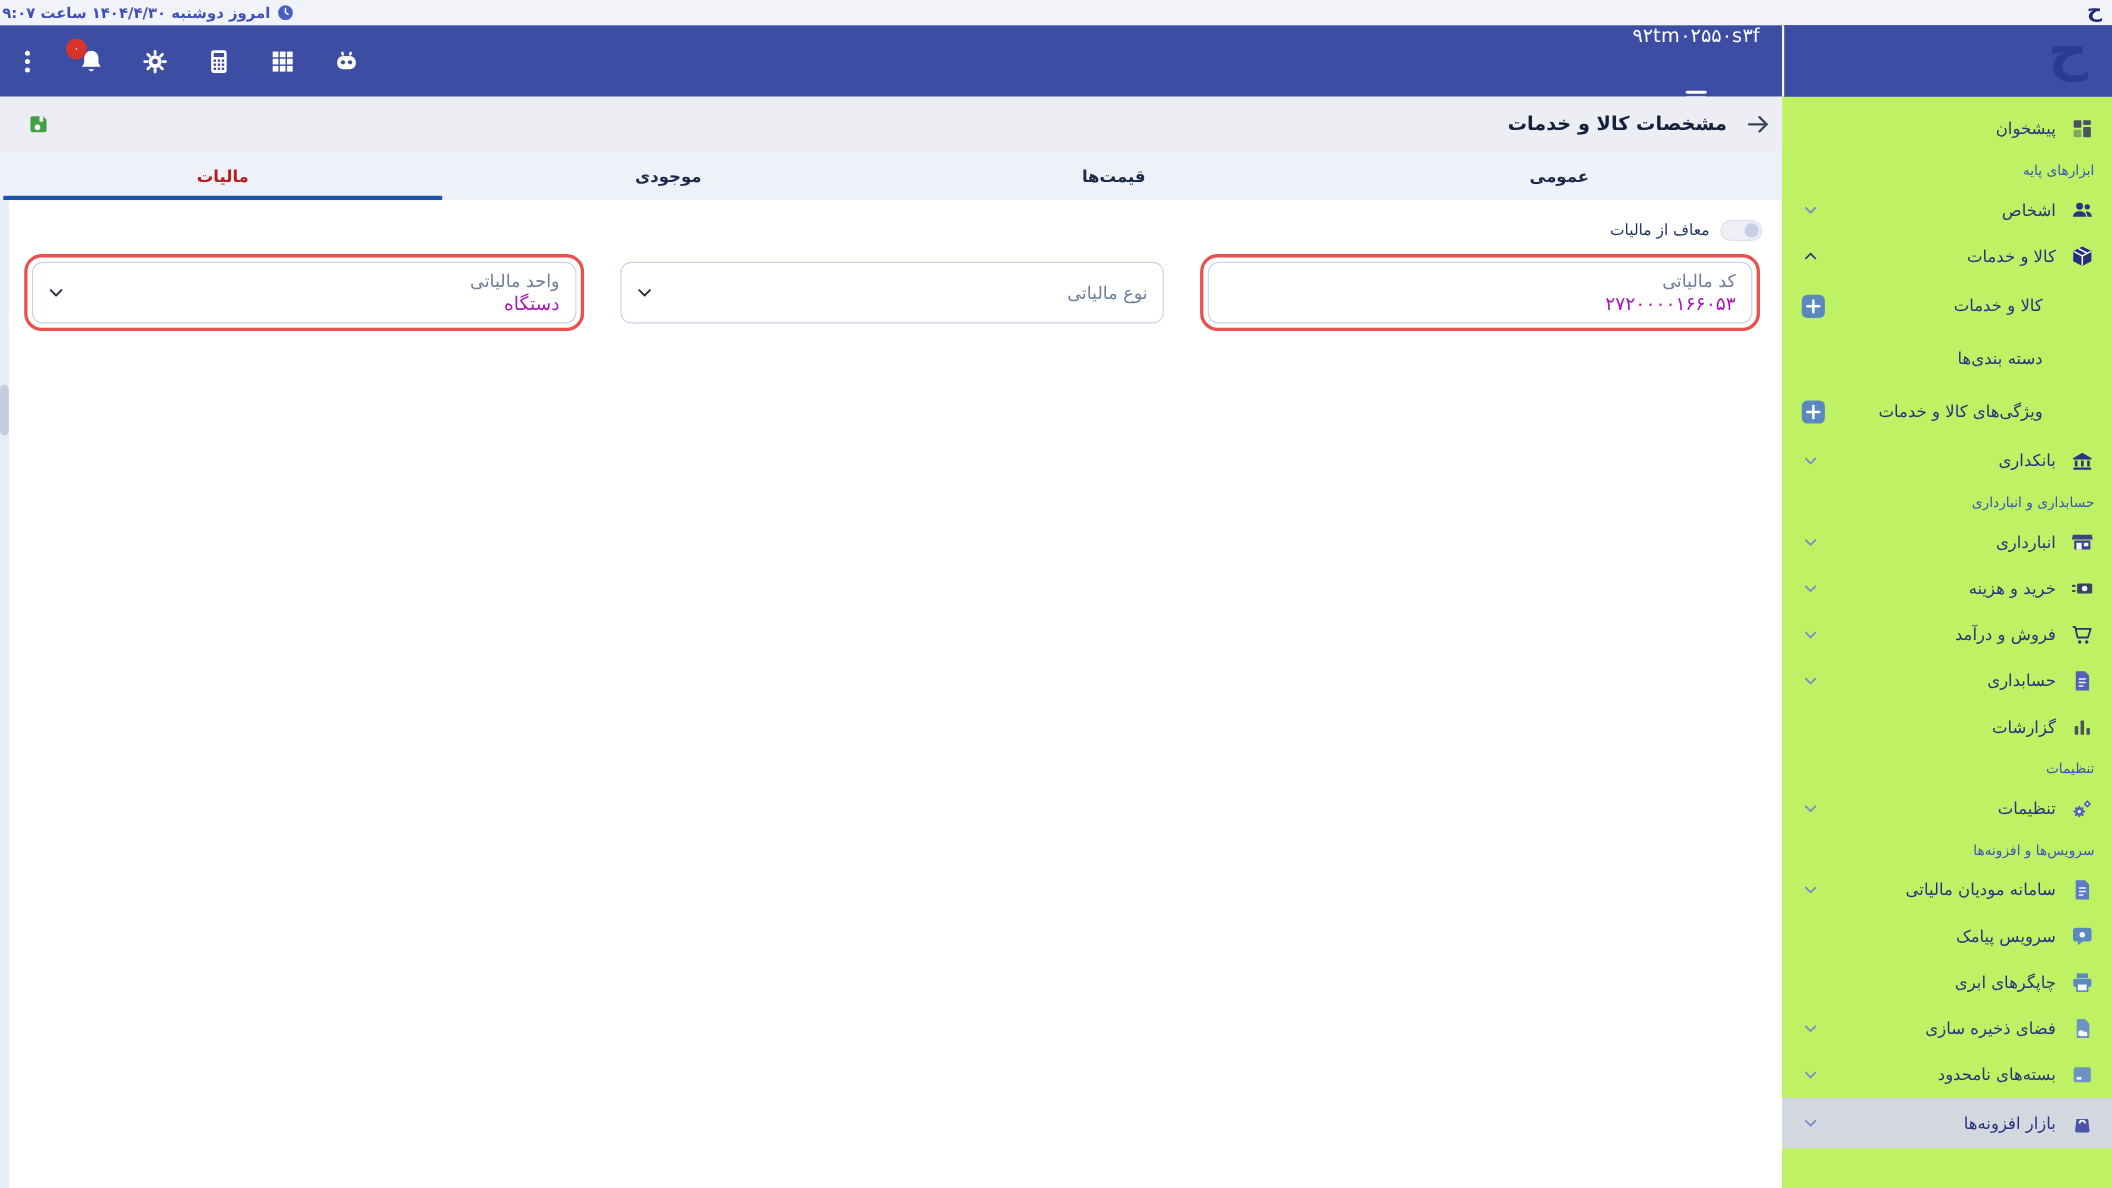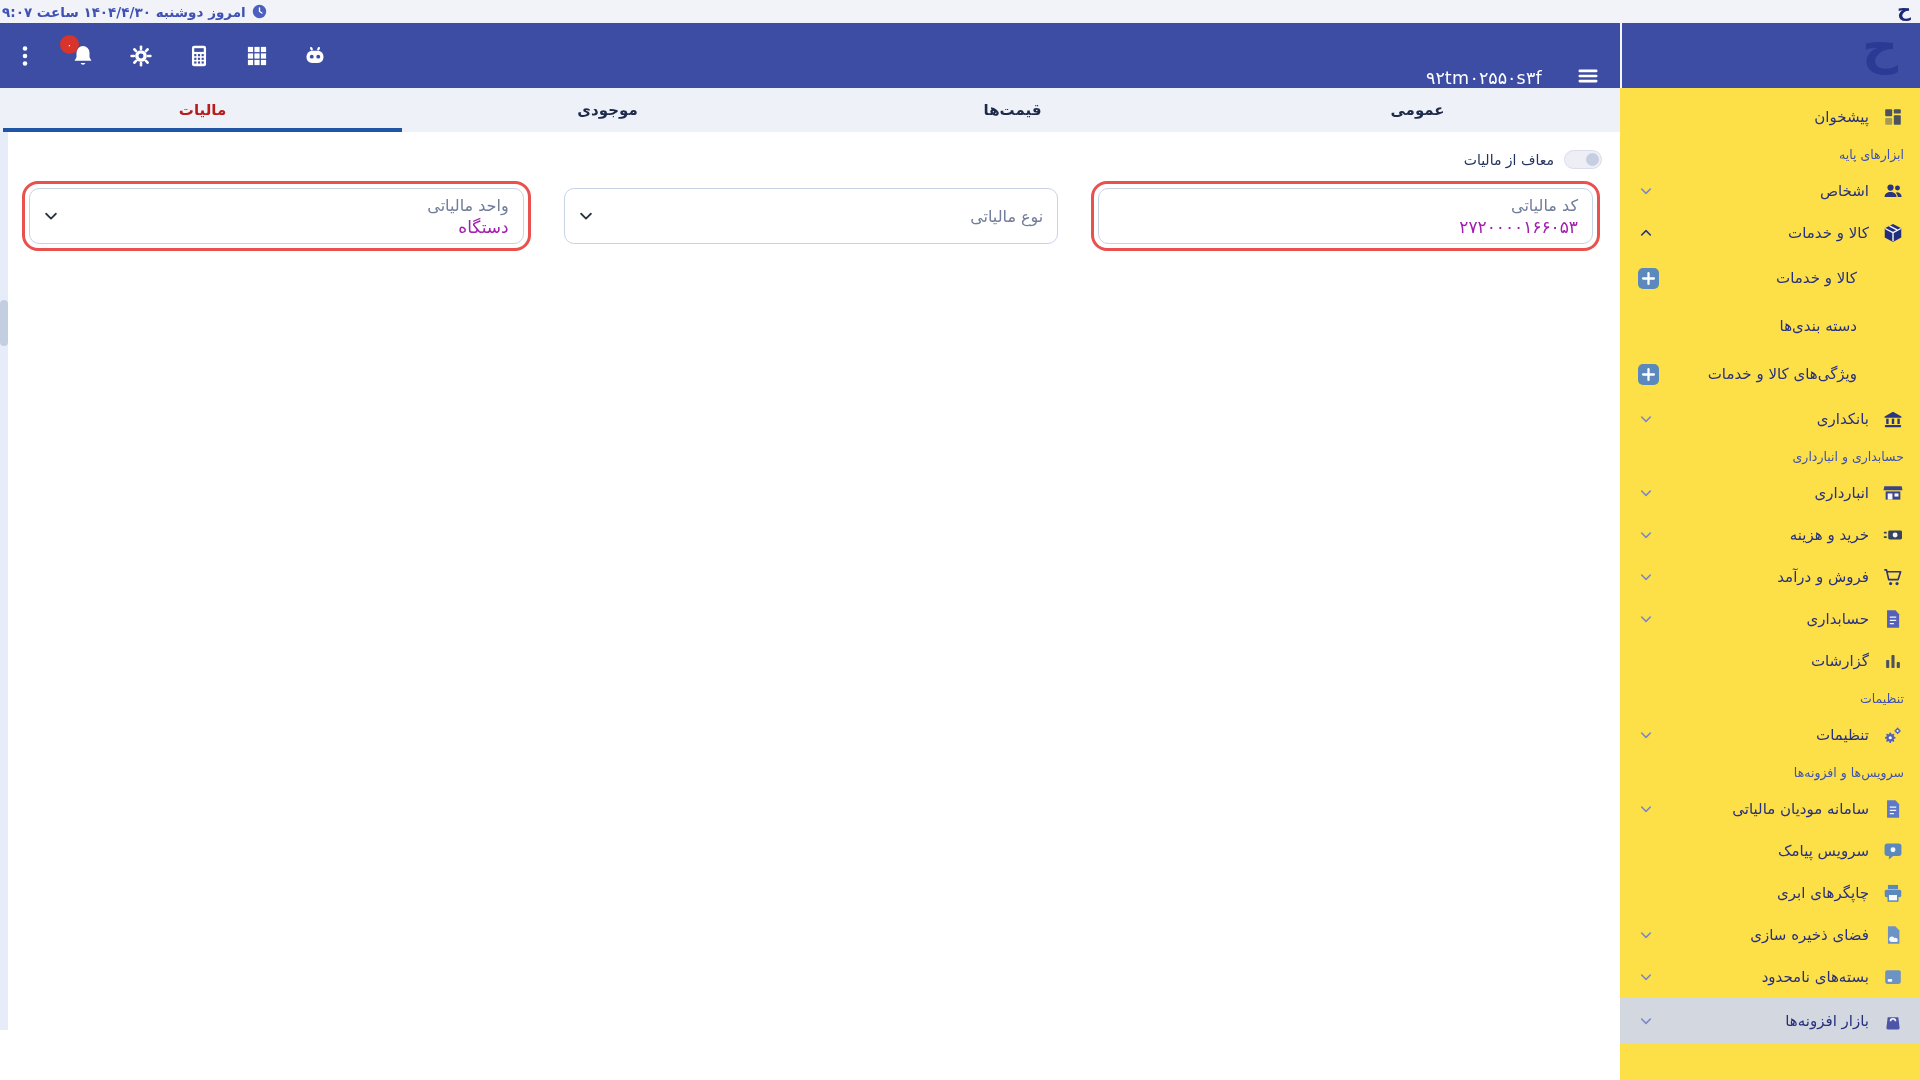--- a/index.html
+++ b/index.html
@@ -14,28 +14,28 @@
   .clock{width:17px;height:17px;}
   .minilogo{position:absolute;right:9px;top:-2px;font-size:19px;font-weight:900;color:#1D2878;}
 
   
   .appbar{position:absolute;top:23px;left:0;width:1920px;height:65px;background:#3D4DA3;}
   .appbar-left{position:absolute;left:12px;top:0;height:65px;display:flex;direction:ltr;align-items:center;gap:32px;}
   .abicon{position:relative;width:26px;height:26px;color:#fff;cursor:pointer;}
   .abicon svg{width:26px;height:26px;}
   .badge{position:absolute;top:-8px;left:-10px;width:19px;height:19px;border-radius:50%;
          background:#D8342C;color:#fff;font-size:10px;display:flex;align-items:center;justify-content:center;}
-  .appbar-right{position:absolute;right:320px;top:0;height:65px;display:flex;direction:ltr;align-items:flex-end;gap:34px;}
+  .appbar-right{position:absolute;right:320px;top:0;height:65px;display:flex;direction:ltr;align-items:center;gap:34px;flex-direction:column;}
   .company-code{color:#fff;font-size:17.5px;font-weight:500;direction:ltr;unicode-bidi:isolate;letter-spacing:.4px;}
   .hamb{width:24px;height:24px;color:#fff;}
   .logo-zone{position:absolute;right:0;top:0;width:298px;height:65px;border-left:2px solid #F5F7FB;background:#3D4DA3;}
   .biglogo{position:absolute;right:22px;top:-6px;font-size:50px;font-weight:900;color:#2B3A94;}
 
   
-  .sidebar{position:absolute;top:88px;right:0;width:300px;height:992px;background:#fde047;
+  .sidebar{position:absolute;top:88px;right:0;width:300px;height:992px;background:#bef264;
            box-sizing:border-box;padding-top:8px;}
   .s-item{display:flex;align-items:center;height:42px;padding:0 16px 0 18px;cursor:pointer;}
   .s-item.active{background:#D3D7DF;height:46px;}
   .s-icon{width:22px;height:22px;flex:none;}
   .s-icon svg{width:22px;height:22px;}
   .s-label{margin-right:13px;font-size:15px;font-weight:500;color:#27307E;white-space:nowrap;}
   .s-spacer{flex:1;}
   .s-chev{width:16px;height:16px;color:#7C88C8;flex:none;}
   .s-chev svg{width:16px;height:16px;}
   .s-chev.up{color:#2A3480;transform:rotate(180deg);}
@@ -467,20 +467,38 @@
         <span class="s-chev">
           <svg viewBox="0 0 24 24" fill="none" stroke="currentColor" stroke-width="2.4" stroke-linecap="round" stroke-linejoin="round">
             <path d="M5.5 9 12 15.5 18.5 9"></path>
           </svg>
         </span>
       </div>
     </nav>
 
   <div class="main">
 
+    <div class="toolbar">
+      <span class="save-btn">
+        <svg viewBox="0 0 24 24">
+            <path d="M4 6a2 2 0 0 1 2-2h10.6L20 7.4V18a2 2 0 0 1-2 2H6a2 2 0 0 1-2-2z" fill="#43A047"></path>
+            <rect x="13" y="4" width="3.6" height="5.4" rx="0.6" fill="#fff"></rect>
+            <circle cx="11" cy="15" r="2.8" fill="#fff"></circle>
+          </svg>
+      </span>
+      <div class="title-group">
+        <span class="back-arrow">
+          <svg viewBox="0 0 24 24" fill="none" stroke="currentColor" stroke-width="2.1" stroke-linecap="round" stroke-linejoin="round">
+              <path d="M4 12h16"></path>
+              <path d="M13.5 5.5 20 12l-6.5 6.5"></path>
+            </svg>
+        </span>
+        <span class="page-title">مشخصات کالا و خدمات</span>
+      </div>
+    </div>
 
     <div class="tabs" id="tabs">
         <div class="tab">عمومی</div>
         <div class="tab">قیمت‌ها</div>
         <div class="tab">موجودی</div>
         <div class="tab active">مالیات</div>
       </div>
 
     <div class="content">
       <div class="scroll-track">

